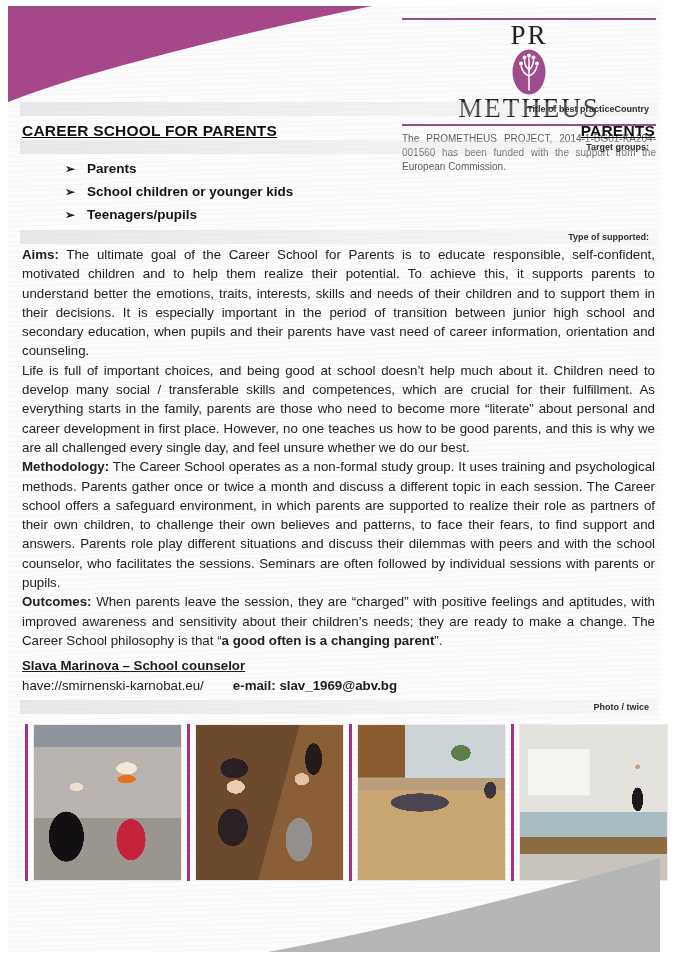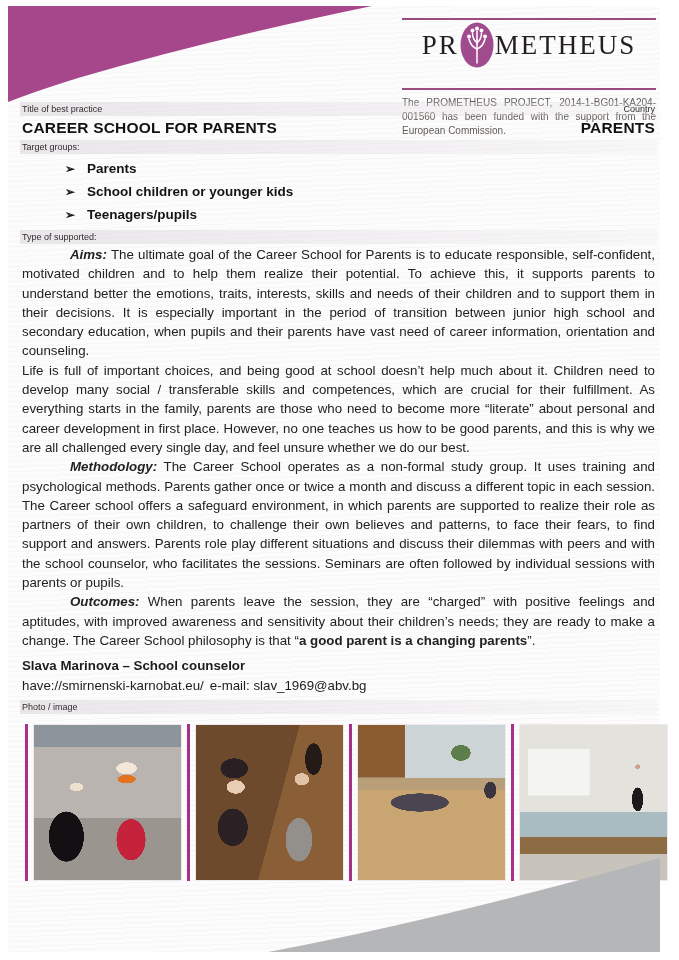--- a/index.html
+++ b/index.html
@@ -9,43 +9,43 @@
     background:
       repeating-linear-gradient(178deg,rgba(170,160,168,.07) 0 1px,transparent 1px 5px),
       #fdfcfd;}
   
   .swoosh-top{position:absolute;left:0;top:0;}
   
   .swoosh-bottom{position:absolute;right:0;bottom:0;}
   
   .logo-block{position:absolute;top:12px;right:4px;width:254px;}
   .logo-rule{height:2px;background:#9c4b80;}
-  .logo-row{display:flex;align-items:center;justify-content:center;padding:2px 0 20px 0;}
+  .logo-row{display:flex;align-items:center;justify-content:center;padding:2px 0 2px 0;flex-direction:column;}
   .logo-txt{font-family:"Liberation Serif",serif;font-size:27px;font-weight:500;color:#231f20;letter-spacing:2px;line-height:1;}
   .logo-tree{margin:0 1px;}
   .funding{margin-top:6px;font-size:10px;line-height:14px;color:#5f5b55;text-align:justify;}
   
   .content{position:absolute;left:12px;top:96px;width:637px;}
-  .label-row{display:flex;justify-content:space-between;align-items:center;height:14px;
-    padding:0 2px;font-size:9px;font-weight:normal;color:#2f2d2e;
+  .label-row{display:flex;justify-content:flex-end;align-items:center;height:14px;
+    padding:0 8px;font-size:9px;font-weight:bold;color:#2f2d2e;
     background:linear-gradient(to right,rgba(210,205,210,.45),rgba(235,233,235,.25));}
-  .title-row{display:flex;justify-content:space-between;align-items:center;height:24px;padding:0 2px;}
+  .title-row{display:flex;justify-content:space-between;align-items:flex-end;height:24px;padding:0 2px;text-decoration:underline;}
   .big{font-size:15.5px;font-weight:bold;color:#121212;letter-spacing:.2px;}
   .bullets{padding:3px 0 4px 45px;}
   .bullet{display:flex;align-items:center;height:23px;font-size:13.5px;font-weight:bold;color:#141414;}
   .bullet .arrow{width:22px;font-size:12px;color:#1c1c1c;}
   .type-value{height:20px;padding:2px 2px 1px 2px;font-size:14px;font-weight:bold;color:#121212;display:flex;align-items:center;}
   .desc{padding:1px 2px 2px 2px;font-size:13.3px;line-height:19.3px;color:#222;text-align:justify;}
   .desc p{margin:0;}
-  .lead{font-weight:bold;font-style:italic;margin-left:48px;}
+  .lead{font-weight:bold;}
   .bq{font-weight:bold;}
   .contact{padding:4px 2px 4px 2px;font-size:13.3px;line-height:20px;color:#1d1d1d;}
-  .contact .cname{font-weight:bold;}
+  .contact .cname{font-weight:bold;text-decoration:underline;}
   .contact a{color:#1d1d1d;text-decoration:none;}
-  .contact .cemail{font-weight:normal;margin-left:6px;}
+  .contact .cemail{font-weight:bold;margin-left:29px;}
   
   .photo-strip{display:flex;margin:10px 0 0 5px;}
   .photo-group{display:flex;margin-right:5px;}
   .photo-rule{width:3px;height:157px;background:#a92f8d;margin-right:5px;}
   .photo{width:147px;height:155px;border:1px solid #efe9ed;background-color:#b9b4b0;}
   .ph1{background:
     radial-gradient(ellipse 15px 7px at 63% 35%,#e4731f 0 60%,transparent 61%),
     radial-gradient(ellipse 17px 10px at 63% 28%,#f3e8d8 0 60%,transparent 61%),
     radial-gradient(ellipse 24px 34px at 66% 74%,#c5233b 0 60%,transparent 61%),
     radial-gradient(ellipse 11px 7px at 29% 40%,#eedfcf 0 60%,transparent 61%),
@@ -148,33 +148,33 @@
       <div class="label-row">
         <span>Type of supported:</span>
       </div>
 
 
 
       <div class="desc">
         <p><span class="lead">Aims:</span><span> The ultimate goal of the Career School for Parents is to educate responsible, self-confident, motivated children and to help them realize their potential. To achieve this, it supports parents to understand better the emotions, traits, interests, skills and needs of their children and to support them in their decisions. It is especially important in the period of transition between junior high school and secondary education, when pupils and their parents have vast need of career information, orientation and counseling.</span></p>
         <p><span>Life is full of important choices, and being good at school doesn’t help much about it. Children need to develop many social / transferable skills and competences, which are crucial for their fulfillment. As everything starts in the family, parents are those who need to become more “literate” about personal and career development in first place. However, no one teaches us how to be good parents, and this is why we are all challenged every single day, and feel unsure whether we do our best.</span></p>
         <p><span class="lead">Methodology:</span><span> The Career School operates as a non-formal study group. It uses training and psychological methods. Parents gather once or twice a month and discuss a different topic in each session. The Career school offers a safeguard environment, in which parents are supported to realize their role as partners of their own children, to challenge their own believes and patterns, to face their fears, to find support and answers. Parents role play different situations and discuss their dilemmas with peers and with the school counselor, who facilitates the sessions. Seminars are often followed by individual sessions with parents or pupils.</span></p>
-        <p><span class="lead">Outcomes:</span><span> When parents leave the session, they are “charged” with positive feelings and aptitudes, with improved awareness and sensitivity about their children’s needs; they are ready to make a change. The Career School philosophy is that “</span><span class="bq">a good parent is a changing parents</span><span>”.</span></p>
+        <p><span class="lead">Outcomes:</span><span> When parents leave the session, they are “charged” with positive feelings and aptitudes, with improved awareness and sensitivity about their children’s needs; they are ready to make a change. The Career School philosophy is that “</span><span class="bq">a good often is a changing parent</span><span>”.</span></p>
       </div>
 
 
       <div class="contact">
         <div class="cname">Slava Marinova – School counselor</div>
         <div>
           <a href="#">have://smirnenski-karnobat.eu/</a><span class="cemail">e-mail: slav_1969@abv.bg</span>
         </div>
       </div>
 
       <div class="label-row">
-        <span>Photo / image</span>
+        <span>Photo / twice</span>
       </div>
 
       <div class="photo-strip">
         <div class="photo-group">
           <div class="photo-rule"></div>
           <div class="photo ph1"></div>
         </div>
         <div class="photo-group">
           <div class="photo-rule"></div>
           <div class="photo ph2"></div>

